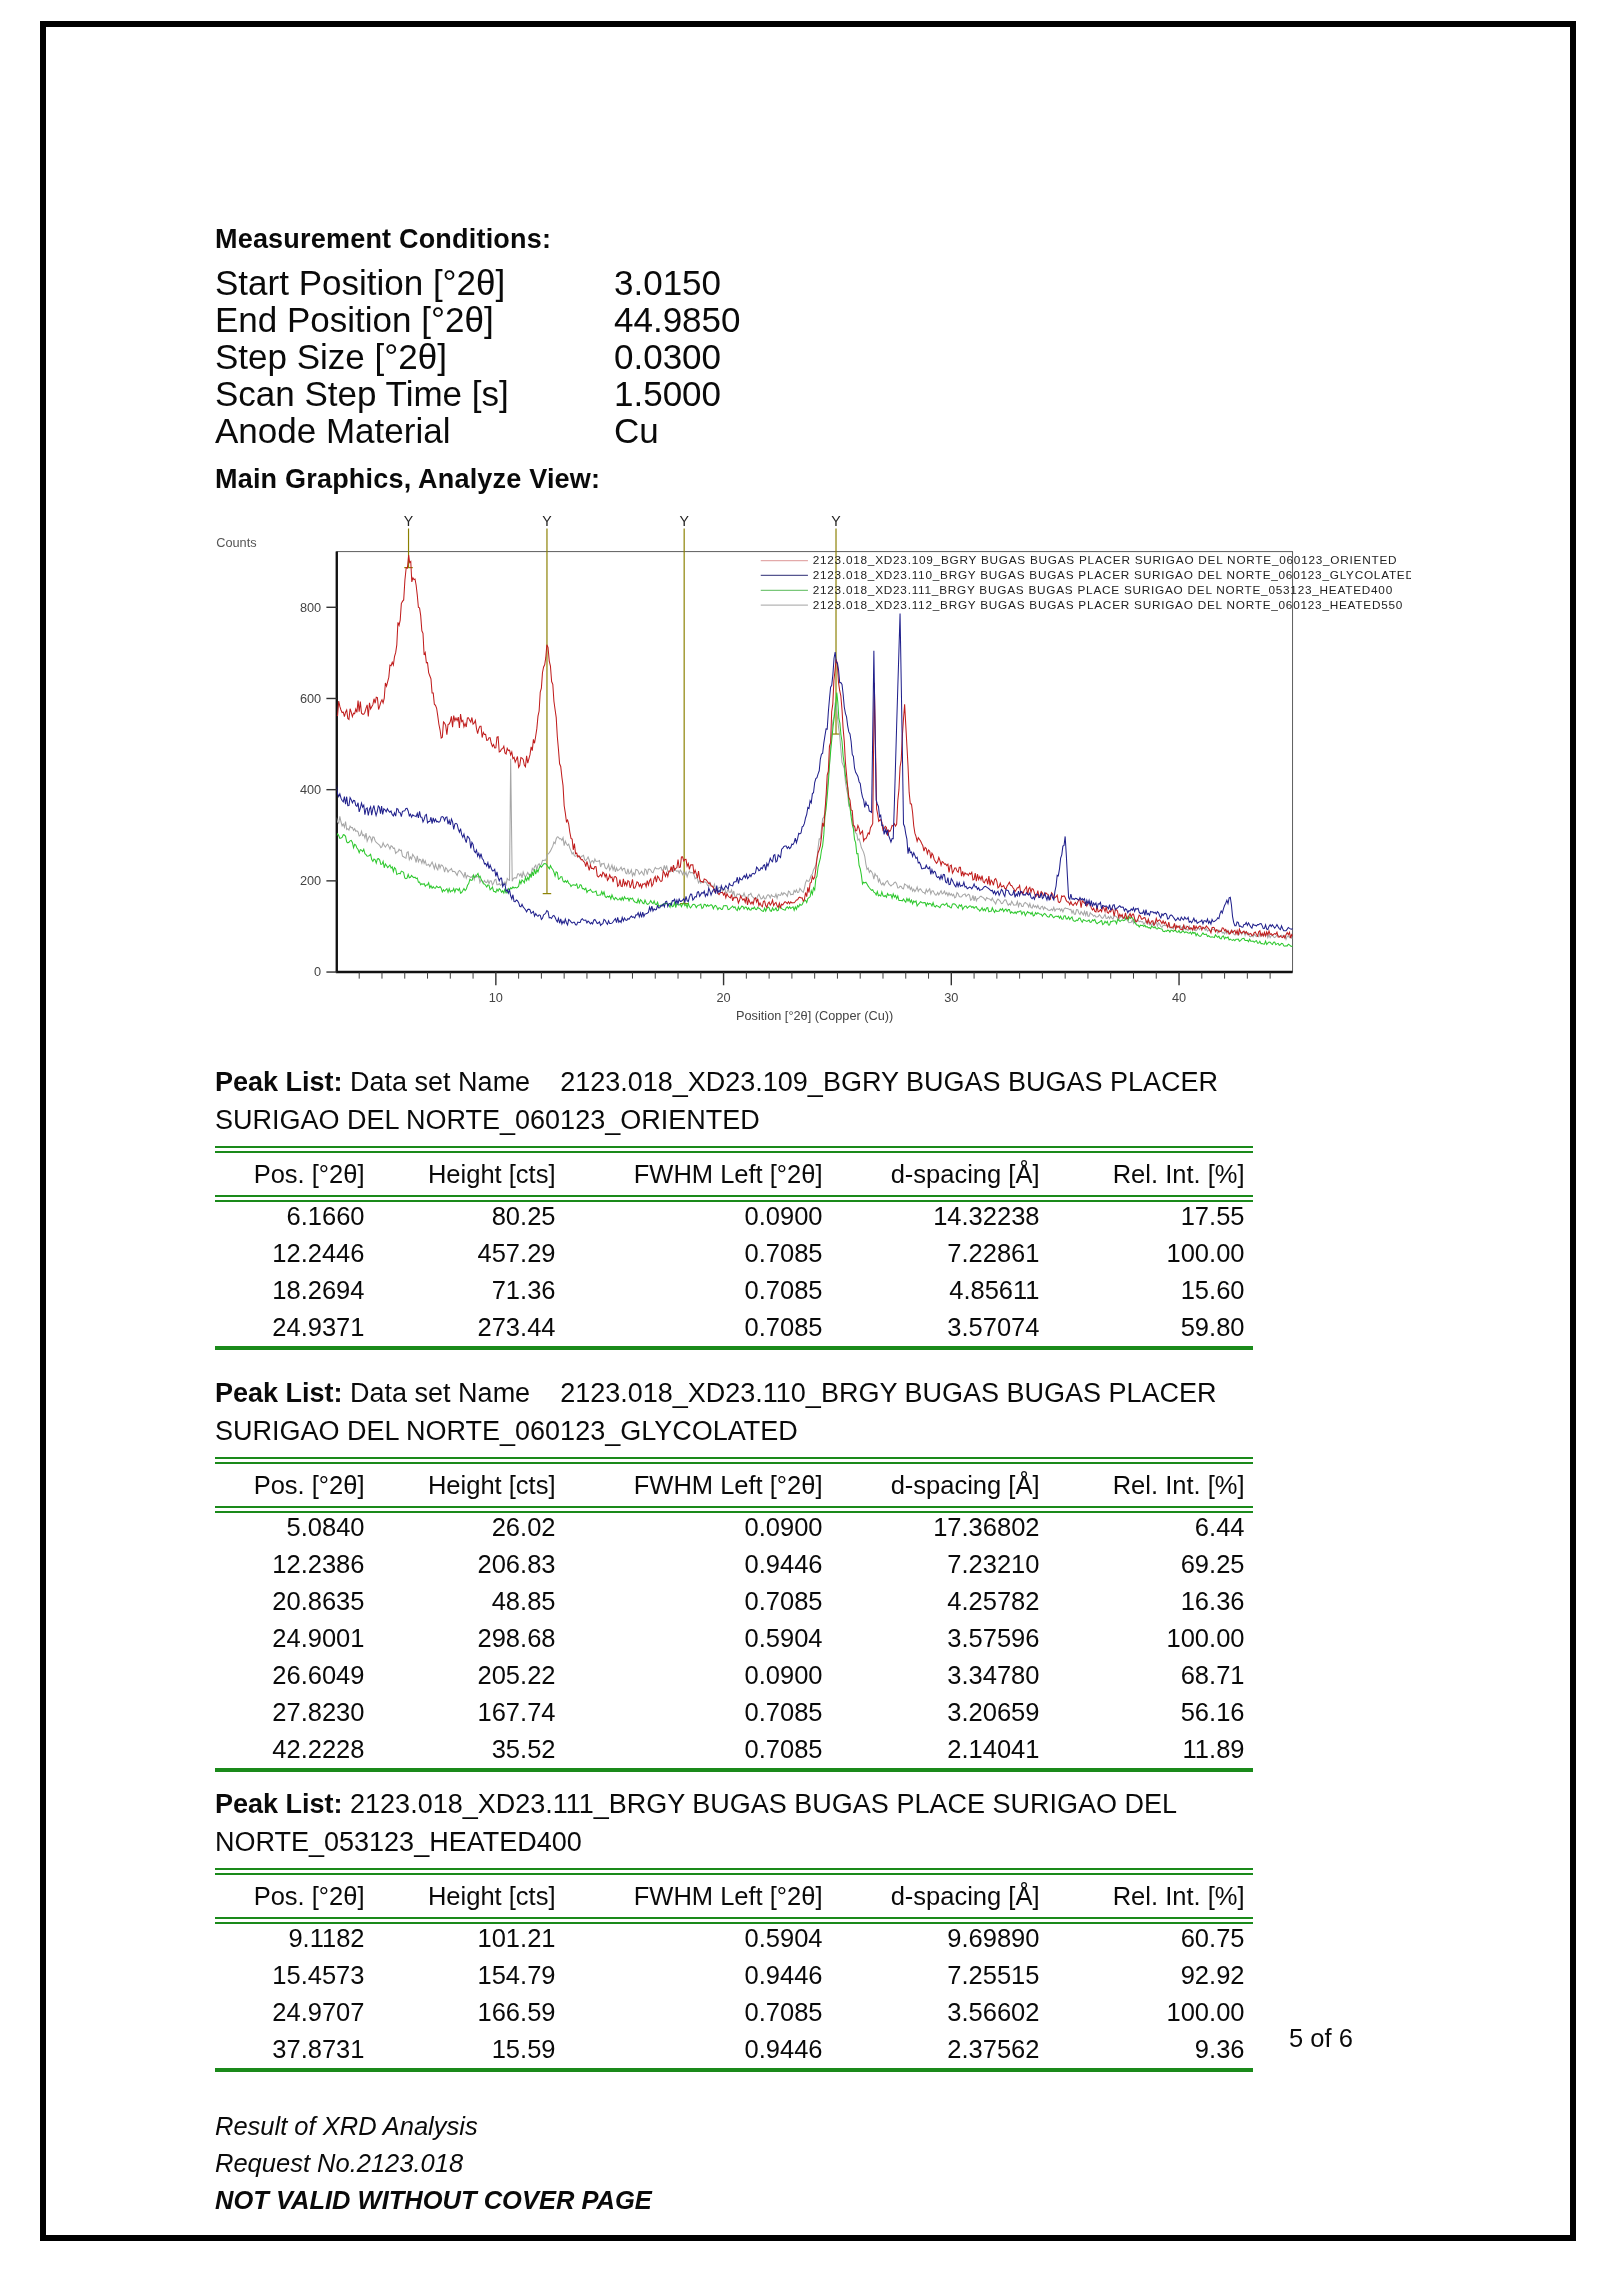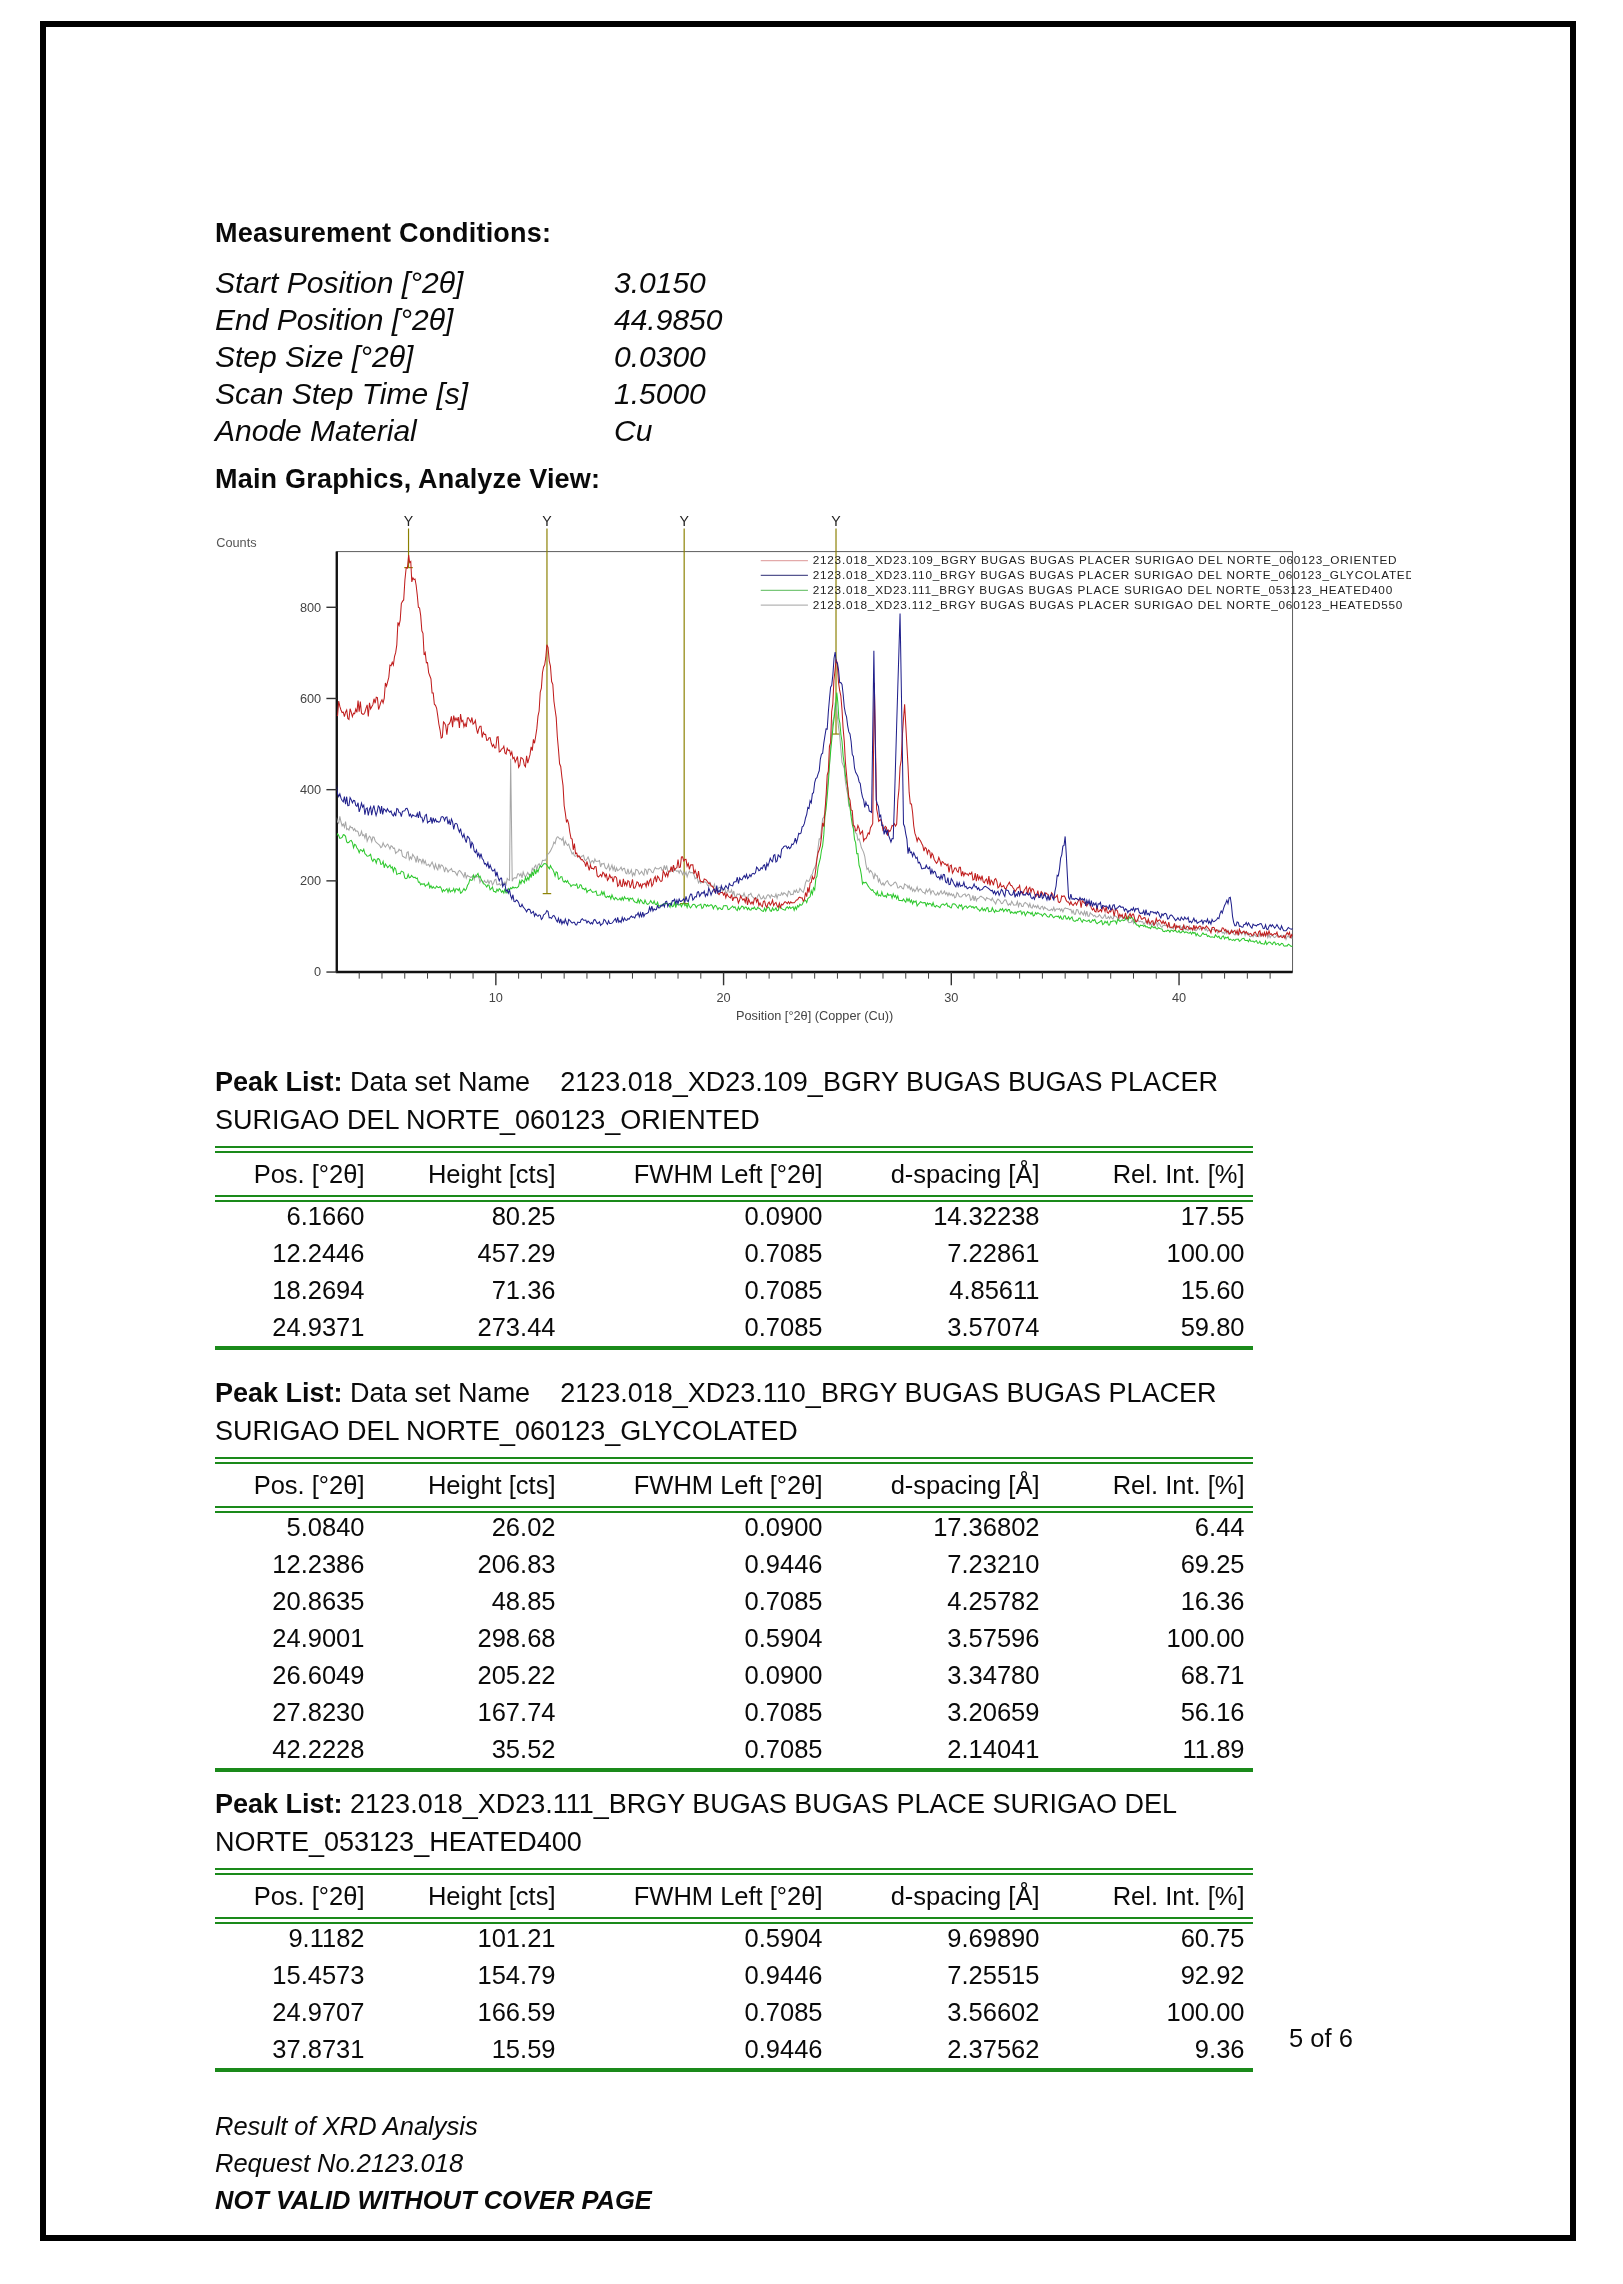--- a/index.html
+++ b/index.html
@@ -8,21 +8,21 @@
   .sheet { position:relative; width:1623px; height:2284px; background:#fff; overflow:hidden; }
   .frame { position:absolute; left:40px; top:21px; width:1536px; height:2220px;
            border:6.6px solid #000; box-sizing:border-box; }
 
   .abs { position:absolute; }
 
   h2.doc-heading { margin:0; font-size:27px; font-weight:bold; letter-spacing:0.2px; }
 
   
   #mc-rows { position:absolute; left:215px; top:264px; width:897px; }
-  .mc-row { display:grid; grid-template-columns:399px auto; line-height:37px; font-size:30px;font-style:italic; }
+  .mc-row { display:grid; grid-template-columns:399px auto; line-height:37px; font-size:35px; }
 
   
   #chart-svg { position:absolute; left:203px; top:500px; width:1208px; height:543px; }
   #chart-svg text { font-family:"Liberation Sans", sans-serif; }
 
   
   .peak-section { position:absolute; left:215px; width:1236px; }
   .peak-title { font-size:27px; line-height:38px; }
   .peak-title .bold { font-weight:bold; }
   .pl-line1 { white-space:pre; display:block; }
@@ -38,21 +38,21 @@
   #page-number { position:absolute; left:1222px; top:2024px; width:198px; text-align:center; font-size:25.5px; }
   #footer { position:absolute; left:215px; top:2108px; font-size:25.5px; font-style:italic; line-height:37px; }
   #footer .bold { font-weight:bold; }
 </style>
 </head>
 <body>
 
 <div class="sheet">
   <div class="frame"></div>
 
-  <h2 class="doc-heading abs" style="left:215px; top:218px;">Measurement Conditions:</h2>
+  <h2 class="doc-heading abs" style="left:215px; top:224px;">Measurement Conditions:</h2>
 
   <div id="mc-rows">
       <div class="mc-row">
         <span>Start Position [°2θ]</span>
         <span>3.0150</span>
       </div>
       <div class="mc-row">
         <span>End Position [°2θ]</span>
         <span>44.9850</span>
       </div>

